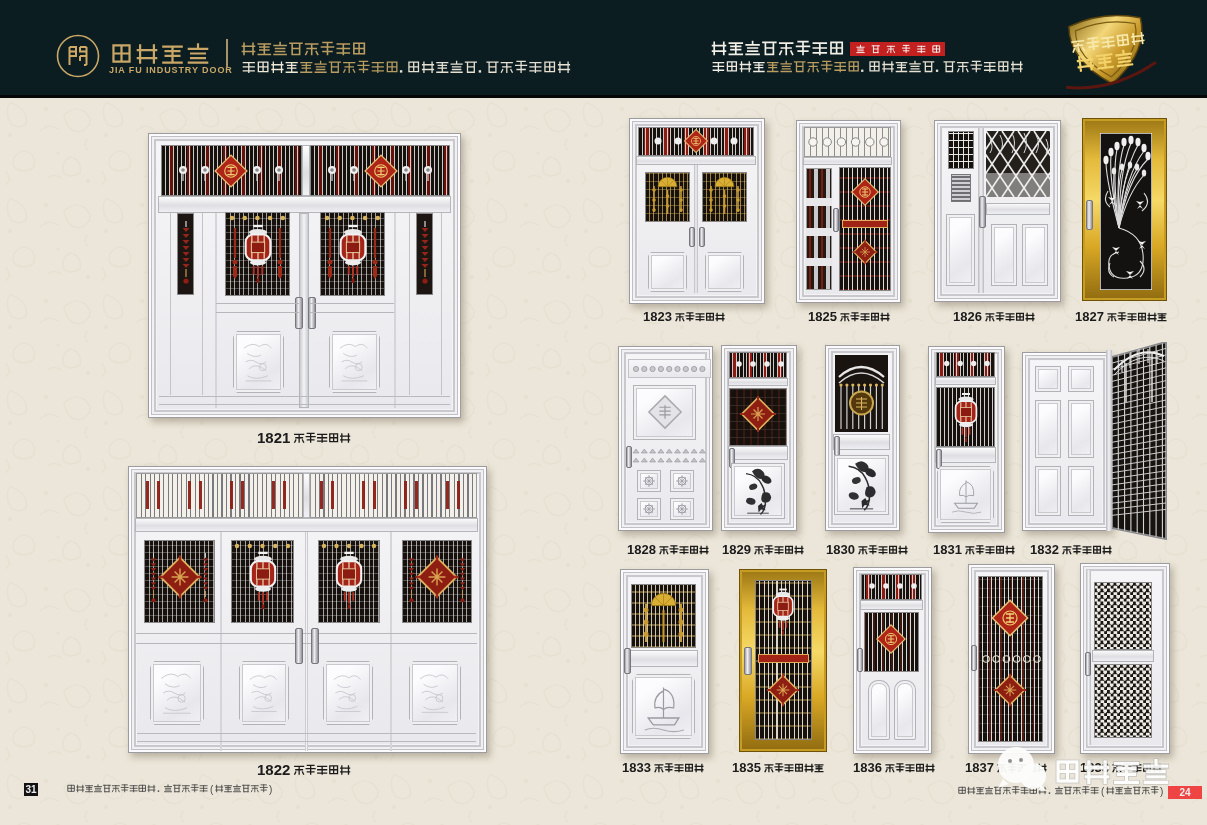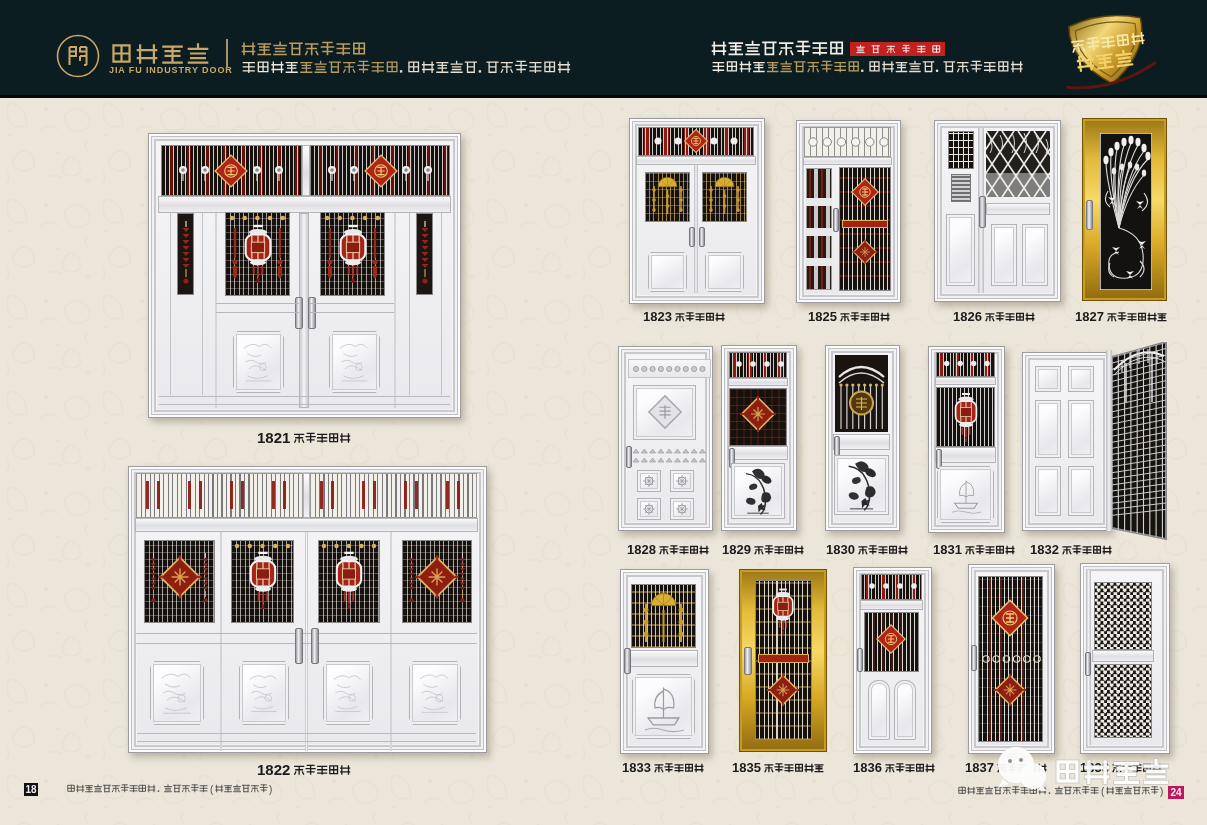--- a/index.html
+++ b/index.html
@@ -478,21 +478,21 @@
 
 <svg class="abs" style="left:257px;top:763px" width="100" height="18">
       <text x="0" y="12.0" font-family="Liberation Sans" font-size="15" font-weight="bold" fill="#1b1b1b">1822</text>
       <path transform="translate(36.6,1.2) scale(1.110)" d="M1 2H9M5 2V9M2 5H8M2 7L1 9M8 7L9 9" stroke="#1b1b1b" stroke-width="1.17" fill="none" stroke-linecap="square"></path>
       <path transform="translate(48.1,1.2) scale(1.110)" d="M2 1H8M5 1V9M1 4H9M2 7H8" stroke="#1b1b1b" stroke-width="1.17" fill="none" stroke-linecap="square"></path>
       <path transform="translate(59.6,1.2) scale(1.110)" d="M1 2H9M1 5H9M1 8H9M5 2V9" stroke="#1b1b1b" stroke-width="1.17" fill="none" stroke-linecap="square"></path>
       <path transform="translate(71.1,1.2) scale(1.110)" d="M1.5 1.5H8.5V8.5H1.5ZM1.5 5H8.5M5 1.5V8.5" stroke="#1b1b1b" stroke-width="1.17" fill="none" stroke-linecap="square"></path>
       <path transform="translate(82.6,1.2) scale(1.110)" d="M2 1.5V9M8 1.5V9M1 3.5H9M1 7H9" stroke="#1b1b1b" stroke-width="1.17" fill="none" stroke-linecap="square"></path>
     </svg>
 
-<div class="abs" style="left:24px;top:783px;width:14px;height:13px;background:#111;color:#eee;font-size:10px;font-weight:bold;text-align:center;line-height:13px">18</div>
+<div class="abs" style="left:24px;top:783px;width:14px;height:13px;background:#111;color:#eee;font-size:10px;font-weight:bold;text-align:center;line-height:13px">31</div>
 
 <svg class="abs" style="left:67px;top:784px" width="211" height="12">
       <path transform="translate(0.0,0.0) scale(0.860)" d="M1.5 1.5H8.5V8.5H1.5ZM1.5 5H8.5M5 1.5V8.5" stroke="#4a4a48" stroke-width="1.05" fill="none" stroke-linecap="square"></path>
       <path transform="translate(8.9,0.0) scale(0.860)" d="M2 1.5V9M8 1.5V9M1 3.5H9M1 7H9" stroke="#4a4a48" stroke-width="1.05" fill="none" stroke-linecap="square"></path>
       <path transform="translate(17.8,0.0) scale(0.860)" d="M1 2H9M2 4H8M2 6H8M1 9H9M5 2V9" stroke="#4a4a48" stroke-width="1.05" fill="none" stroke-linecap="square"></path>
       <path transform="translate(26.7,0.0) scale(0.860)" d="M5 1V3M1 3H9M2 5H8M2 7H8M1 9H9" stroke="#4a4a48" stroke-width="1.05" fill="none" stroke-linecap="square"></path>
       <path transform="translate(35.6,0.0) scale(0.860)" d="M1 1.5H9M2.5 1.5V9M7.5 1.5V9M2.5 5H7.5M2.5 9H7.5" stroke="#4a4a48" stroke-width="1.05" fill="none" stroke-linecap="square"></path>
       <path transform="translate(44.5,0.0) scale(0.860)" d="M1 2H9M5 2V9M2 5H8M2 7L1 9M8 7L9 9" stroke="#4a4a48" stroke-width="1.05" fill="none" stroke-linecap="square"></path>
       <path transform="translate(53.4,0.0) scale(0.860)" d="M2 1H8M5 1V9M1 4H9M2 7H8" stroke="#4a4a48" stroke-width="1.05" fill="none" stroke-linecap="square"></path>
       <path transform="translate(62.3,0.0) scale(0.860)" d="M1 2H9M1 5H9M1 8H9M5 2V9" stroke="#4a4a48" stroke-width="1.05" fill="none" stroke-linecap="square"></path>
@@ -1178,21 +1178,21 @@
       <text x="142.90000000000003" y="8.5" font-size="10" fill="#4a4a48">(</text>
       <path transform="translate(147.9,0.0) scale(0.860)" d="M2 1.5V9M8 1.5V9M1 3.5H9M1 7H9" stroke="#4a4a48" stroke-width="1.05" fill="none" stroke-linecap="square"></path>
       <path transform="translate(156.8,0.0) scale(0.860)" d="M1 2H9M2 4H8M2 6H8M1 9H9M5 2V9" stroke="#4a4a48" stroke-width="1.05" fill="none" stroke-linecap="square"></path>
       <path transform="translate(165.7,0.0) scale(0.860)" d="M5 1V3M1 3H9M2 5H8M2 7H8M1 9H9" stroke="#4a4a48" stroke-width="1.05" fill="none" stroke-linecap="square"></path>
       <path transform="translate(174.6,0.0) scale(0.860)" d="M1 1.5H9M2.5 1.5V9M7.5 1.5V9M2.5 5H7.5M2.5 9H7.5" stroke="#4a4a48" stroke-width="1.05" fill="none" stroke-linecap="square"></path>
       <path transform="translate(183.5,0.0) scale(0.860)" d="M1 2H9M5 2V9M2 5H8M2 7L1 9M8 7L9 9" stroke="#4a4a48" stroke-width="1.05" fill="none" stroke-linecap="square"></path>
       <path transform="translate(192.4,0.0) scale(0.860)" d="M2 1H8M5 1V9M1 4H9M2 7H8" stroke="#4a4a48" stroke-width="1.05" fill="none" stroke-linecap="square"></path>
       <text x="202.00000000000006" y="8.5" font-size="10" fill="#4a4a48">)</text>
     </svg>
 
-<div class="abs" style="left:1168px;top:786px;width:16px;height:13px;background:#be185d;color:#eee;font-size:10px;font-weight:bold;text-align:center;line-height:13px">24</div>
+<div class="abs" style="left:1168px;top:786px;width:34px;height:13px;background:#ef4444;color:#eee;font-size:10px;font-weight:bold;text-align:center;line-height:13px">24</div>
 
 <svg class="abs" style="left:992px;top:746px" width="58" height="46" viewBox="0 0 58 46">
       <circle cx="24" cy="19" r="18" fill="#fcfcfb" opacity=".95"></circle>
       <path d="M11 33 l-5 9 l11 -4z" fill="#fcfcfb" opacity=".95"></path>
       <circle cx="18" cy="15" r="2" fill="#90908e"></circle>
       <circle cx="29" cy="14" r="2" fill="#90908e"></circle>
       <circle cx="41" cy="30" r="13" fill="#fcfcfb" opacity=".95"></circle>
       <path d="M49 39 l6 6 l-9 -1z" fill="#fcfcfb" opacity=".95"></path>
     </svg>
 

